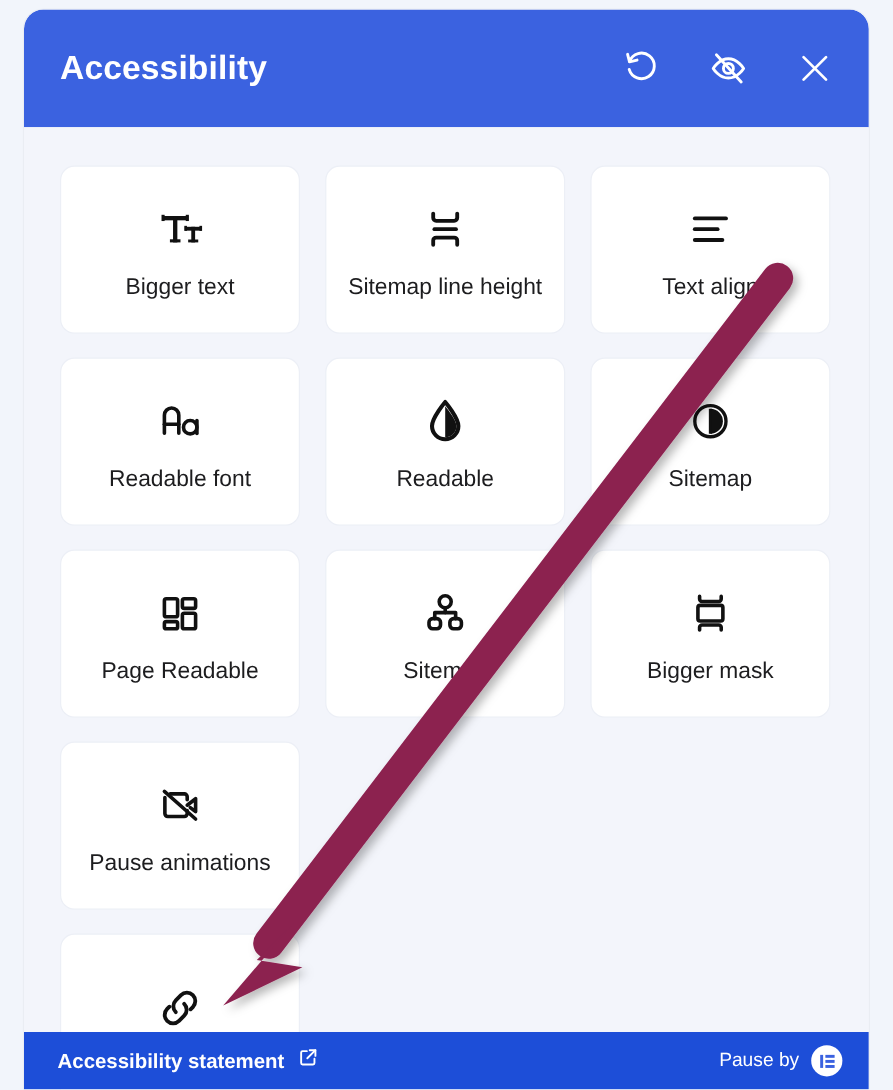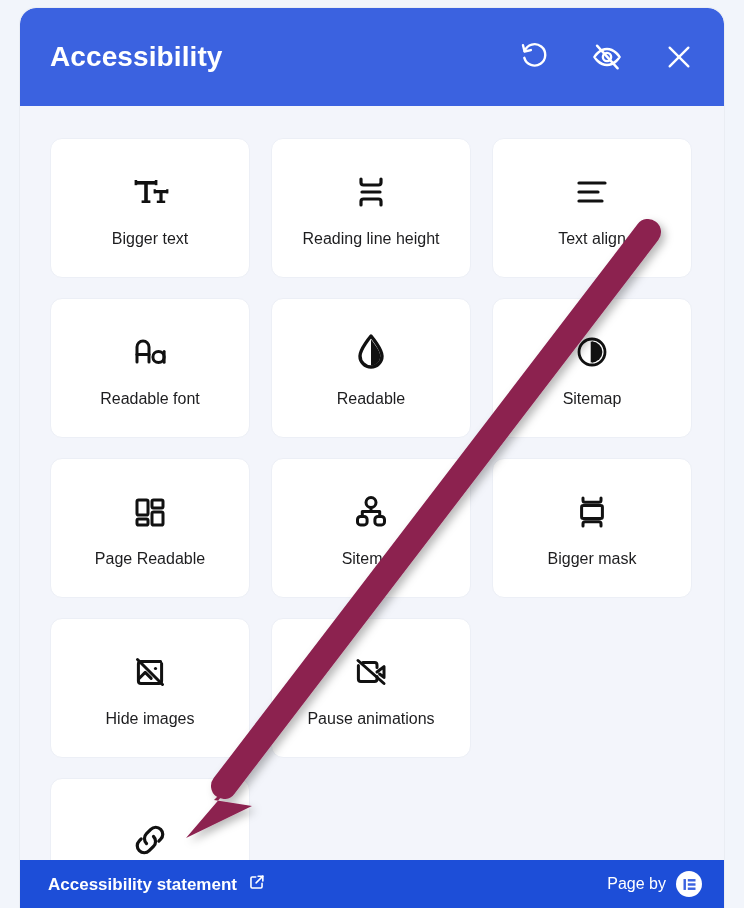--- a/index.html
+++ b/index.html
@@ -83,21 +83,21 @@
     gap: 16px;
     cursor: pointer;
   }
   .card-icon {
     height: 46px;
     display: flex; align-items: center; justify-content: center;
     color: #111111;
   }
   .card-icon svg { display: block; }
   .card-label {
-    font-size: 16px;
+    font-size: 19px;
     color: #1d1d1f;
     line-height: 1;
     text-align: center;
   }
   .card.partial { grid-column: 1 / 2; }
 
   
   .footer {
     position: absolute;
     left: 0; bottom: 0;
@@ -203,21 +203,21 @@
         </div>
 
         <div class="card">
           <div class="card-icon">
             <svg width="46" height="46" viewBox="0 0 46 46" fill="none" stroke="#111111" stroke-width="3.2" stroke-linecap="round" stroke-linejoin="round">
               <path d="M13 10 v3.5 a2.5 2.5 0 0 0 2.5 2.5 h15 a2.5 2.5 0 0 0 2.5 -2.5 V10"></path>
               <line x1="14" y1="23" x2="32" y2="23"></line>
               <path d="M13 36 v-3.5 a2.5 2.5 0 0 1 2.5 -2.5 h15 a2.5 2.5 0 0 1 2.5 2.5 V36"></path>
             </svg>
           </div>
-          <div class="card-label">Reading line height</div>
+          <div class="card-label">Sitemap line height</div>
         </div>
 
         <div class="card">
           <div class="card-icon">
             <svg width="46" height="46" viewBox="0 0 46 46" fill="none" stroke="#111111" stroke-width="3.2" stroke-linecap="round">
               <line x1="10" y1="14" x2="36" y2="14"></line>
               <line x1="10" y1="23" x2="29" y2="23"></line>
               <line x1="10" y1="32" x2="33" y2="32"></line>
             </svg>
           </div>
@@ -286,31 +286,20 @@
           <div class="card-icon">
             <svg width="46" height="46" viewBox="0 0 46 46" fill="none" stroke="#111111" stroke-width="3" stroke-linecap="round" stroke-linejoin="round">
               <path d="M14 9 v2.2 a2 2 0 0 0 2 2 h14 a2 2 0 0 0 2 -2 V9"></path>
               <rect x="12.6" y="16.5" width="20.8" height="13" rx="1.8"></rect>
               <path d="M14 37 v-2.2 a2 2 0 0 1 2 -2 h14 a2 2 0 0 1 2 2 V37"></path>
             </svg>
           </div>
           <div class="card-label">Bigger mask</div>
         </div>
 
-        <div class="card">
-          <div class="card-icon">
-            <svg width="46" height="46" viewBox="0 0 46 46" fill="none" stroke="#111111" stroke-width="3" stroke-linecap="round" stroke-linejoin="round">
-              <path d="M33.6 12.4 H14 a2.6 2.6 0 0 0 -2.6 2.6 v17 a2.6 2.6 0 0 0 2.6 2.6 h18 a2.6 2.6 0 0 0 2.6 -2.6 V14.4"></path>
-              <circle cx="28.5" cy="19.5" r="1.6" fill="#111111" stroke="none"></circle>
-              <path d="M11.6 30 l6.6 -6.6 6 6"></path>
-              <line x1="10.5" y1="10.5" x2="35.5" y2="35.5"></line>
-            </svg>
-          </div>
-          <div class="card-label">Hide images</div>
-        </div>
 
         <div class="card">
           <div class="card-icon">
             <svg width="46" height="46" viewBox="0 0 46 46" fill="none" stroke="#111111" stroke-width="3" stroke-linecap="round" stroke-linejoin="round">
               <path d="M29 18.5 V16 a2.4 2.4 0 0 0 -2.4 -2.4 H14.8"></path>
               <path d="M10.4 16.6 V30 a2.4 2.4 0 0 0 2.4 2.4 h13.8 a2.4 2.4 0 0 0 2.4 -2.4 v-2.6"></path>
               <path d="M29 23 l7 -5.4 v10.8 l-4.4 -3.4"></path>
               <line x1="10" y1="11.5" x2="36" y2="34.5"></line>
             </svg>
           </div>
@@ -336,21 +325,21 @@
         <span class="footer-link">Accessibility statement</span>
         <span>
           <svg width="19" height="19" viewBox="0 0 24 24" fill="none" stroke="#ffffff" stroke-width="2" stroke-linecap="round" stroke-linejoin="round">
             <path d="M11 5H6.5A1.5 1.5 0 0 0 5 6.5v11A1.5 1.5 0 0 0 6.5 19h11a1.5 1.5 0 0 0 1.5-1.5V13"></path>
             <polyline points="14,4 20,4 20,10"></polyline>
             <line x1="11.5" y1="12.5" x2="20" y2="4"></line>
           </svg>
         </span>
       </div>
       <div class="footer-right">
-        <span class="footer-brand">Page by</span>
+        <span class="footer-brand">Pause by</span>
         <span class="brand-badge">
           <svg width="15" height="15" viewBox="0 0 16 16" fill="#3b62e0">
             <rect x="1.6" y="2.2" width="2.6" height="11.6"></rect>
             <rect x="6.2" y="2.2" width="8.2" height="2.6"></rect>
             <rect x="6.2" y="6.7" width="8.2" height="2.6"></rect>
             <rect x="6.2" y="11.2" width="8.2" height="2.6"></rect>
           </svg>
         </span>
       </div>
     </div>

